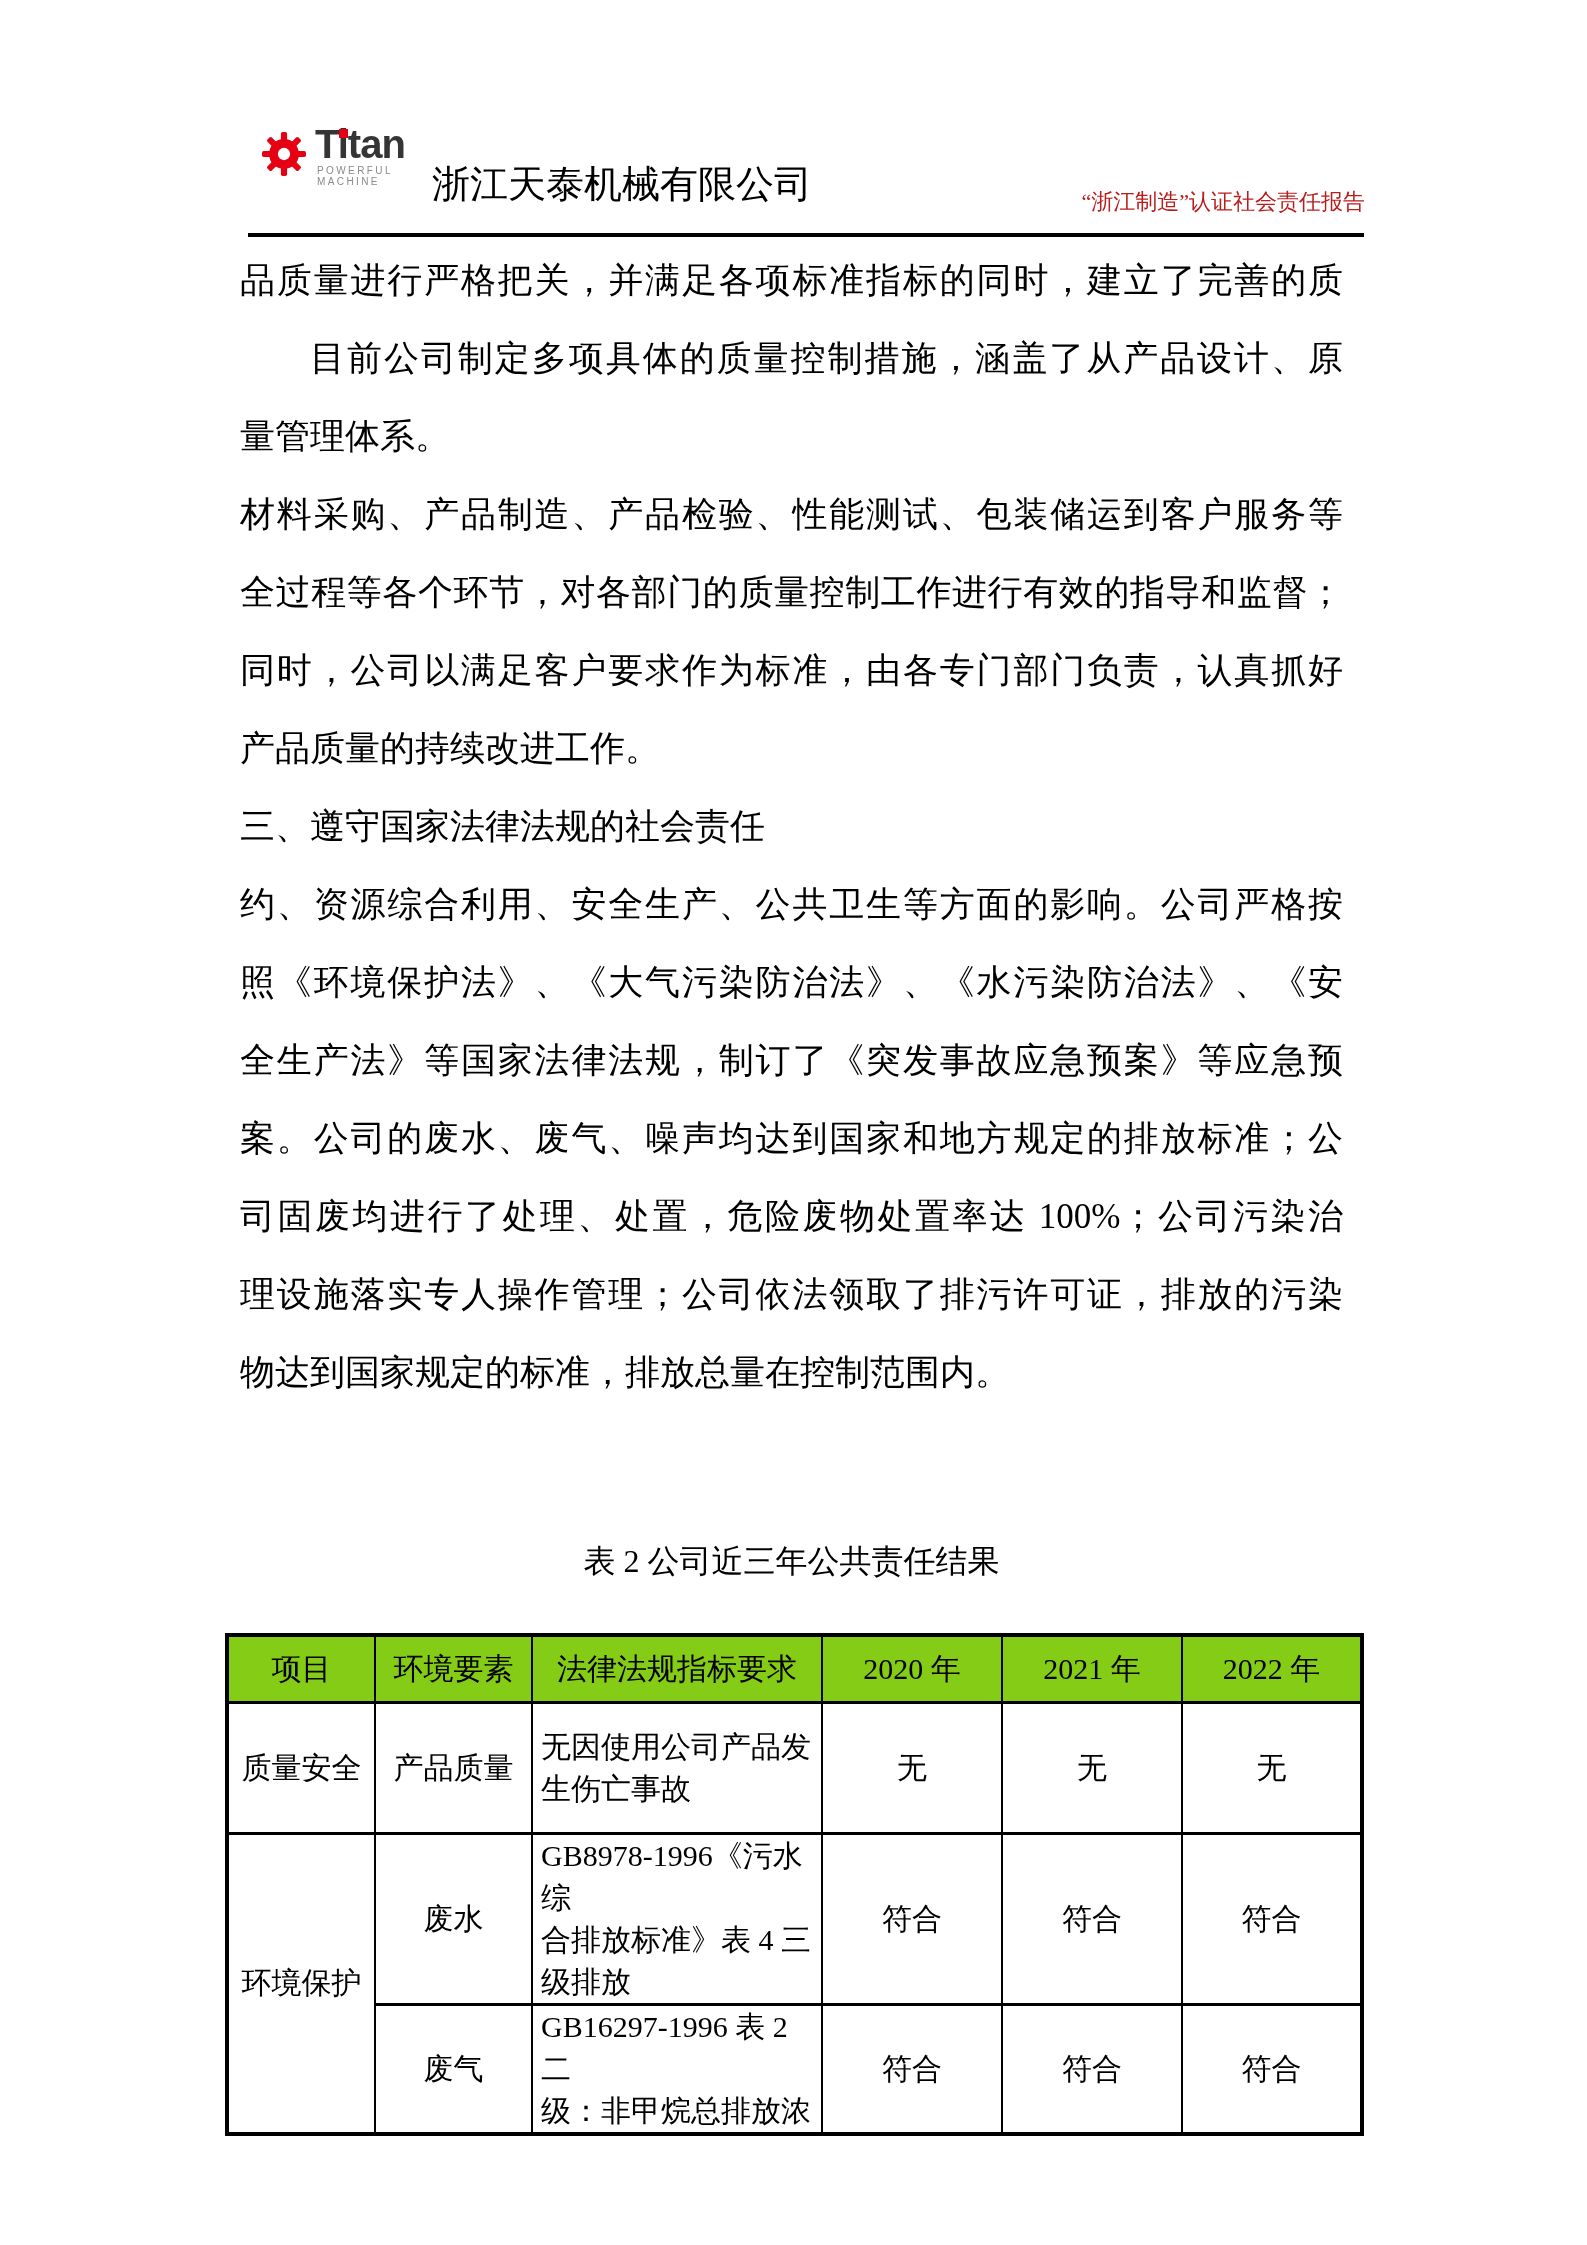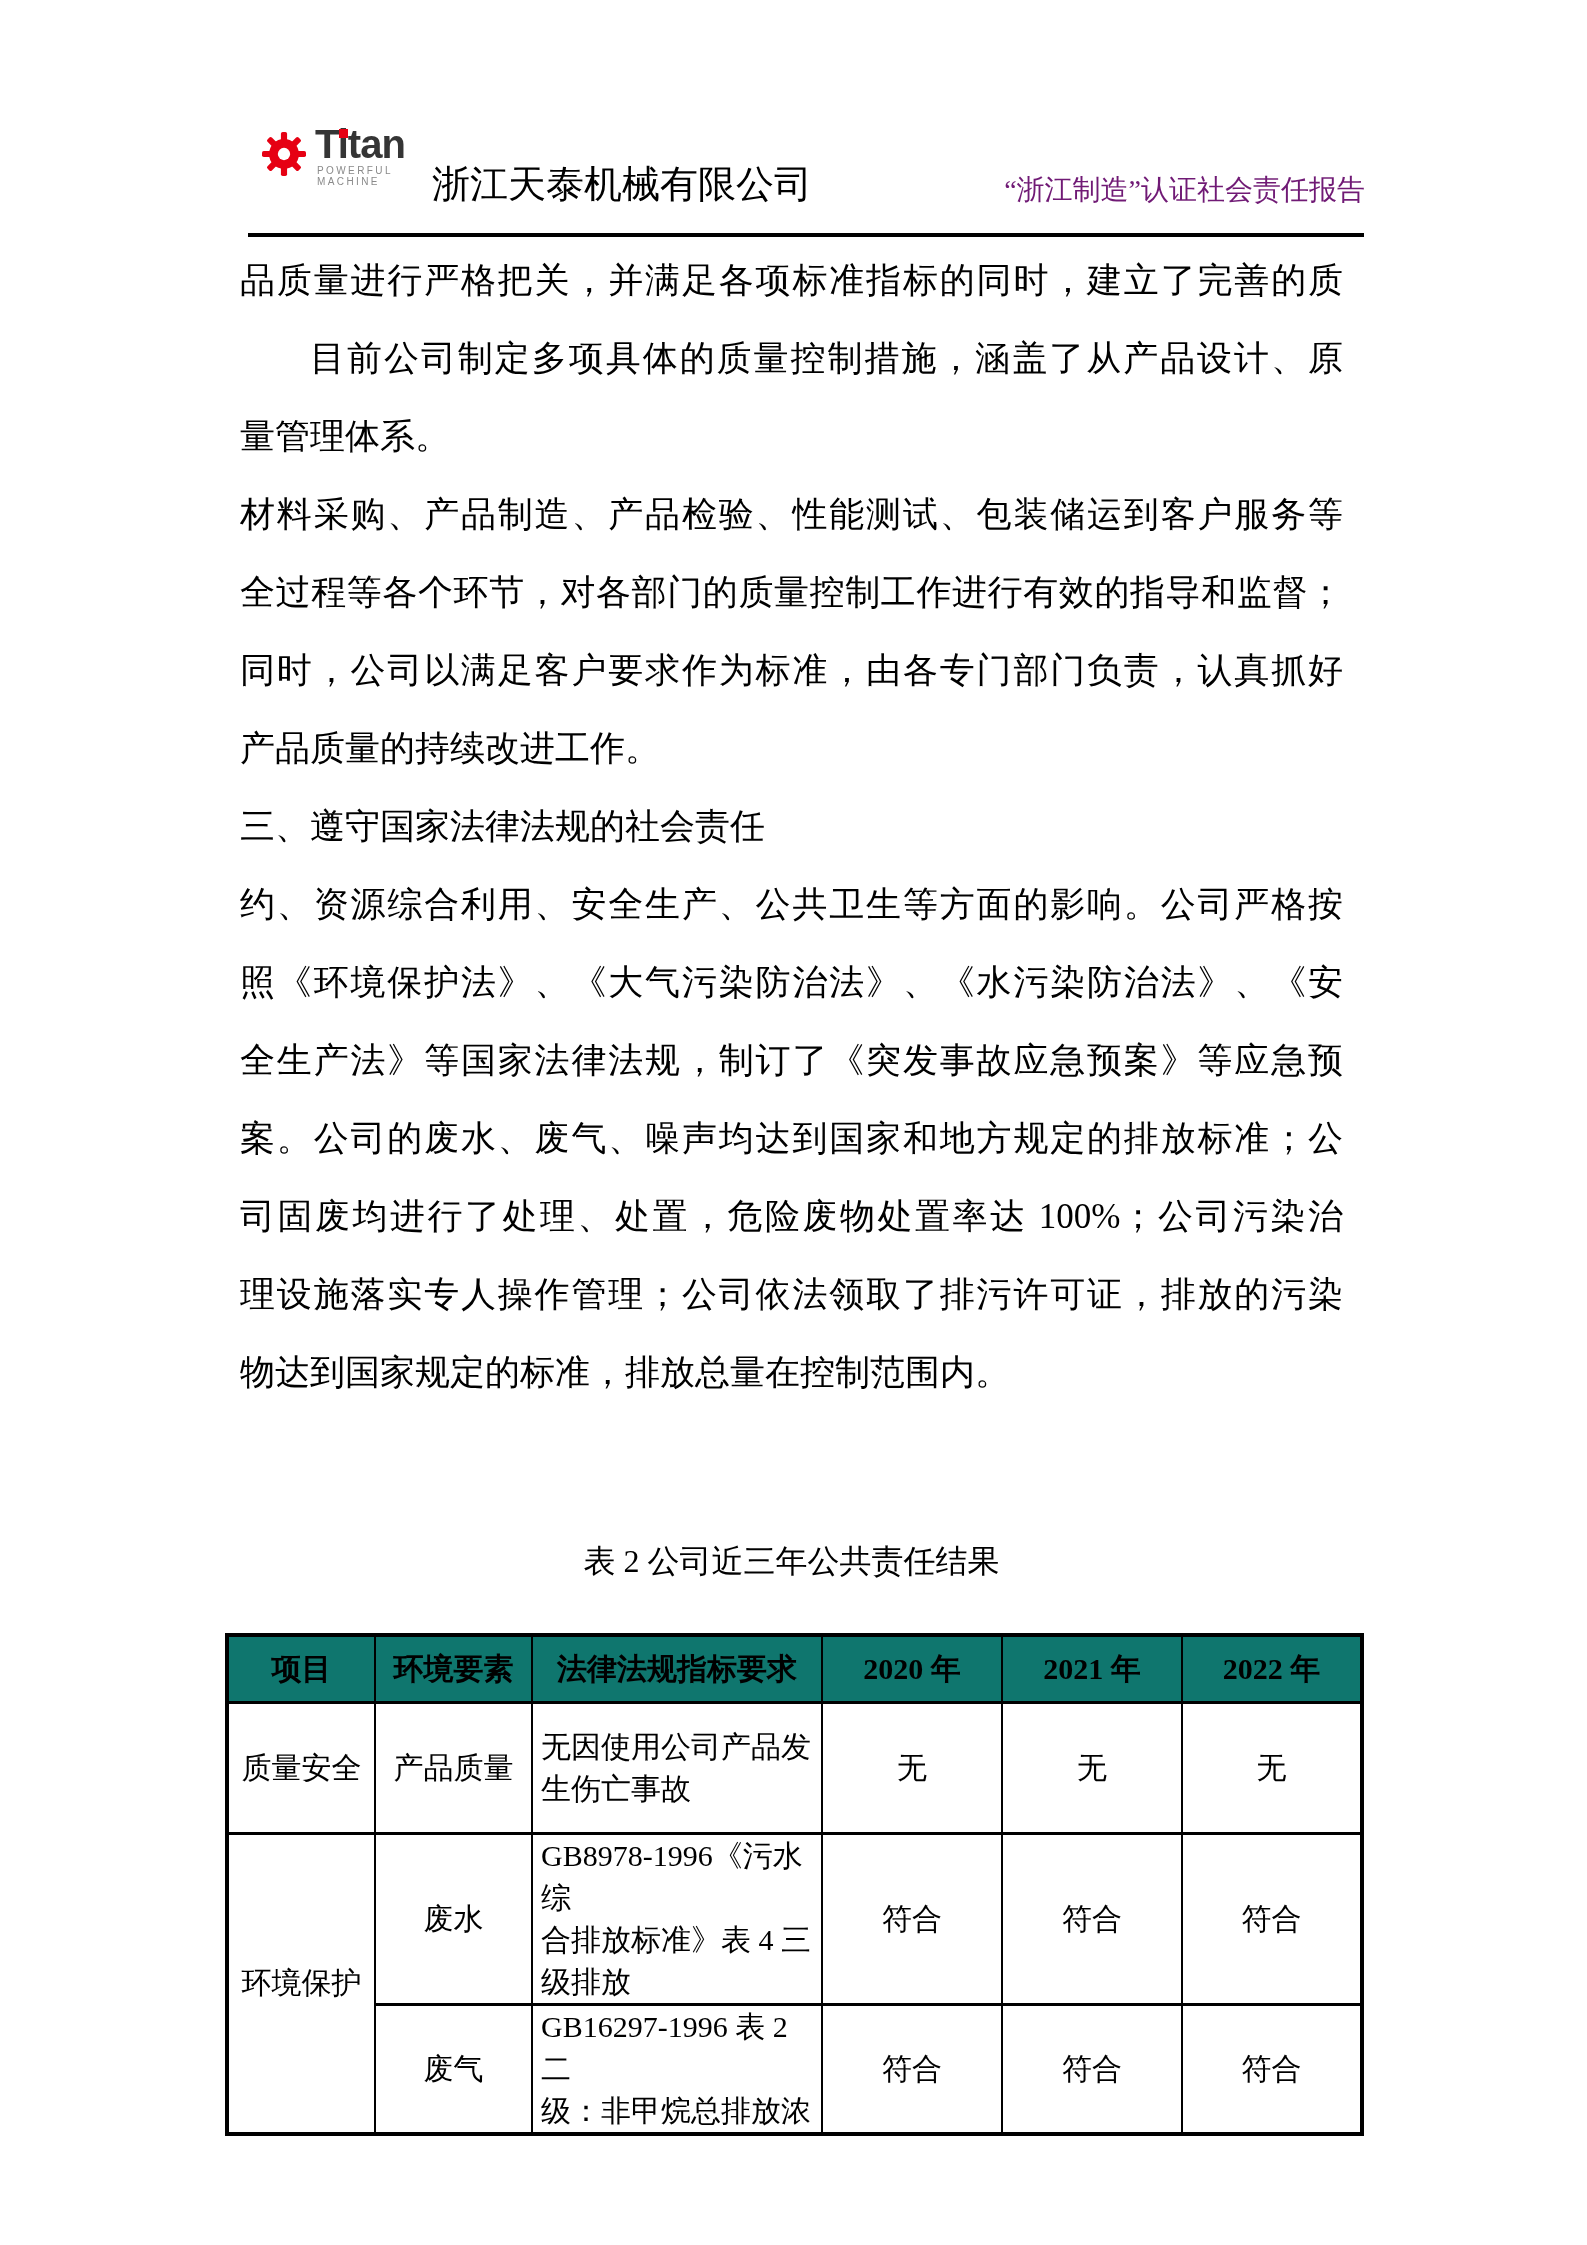--- a/index.html
+++ b/index.html
@@ -10,38 +10,38 @@
   }
   
   .hdr-logo{position:absolute;left:262px;top:128px;width:170px;height:60px;}
   .gear{position:absolute;left:0;top:4px;width:44px;height:44px;}
   .brand{position:absolute;left:53px;top:-6px;font-family:"Liberation Sans","DejaVu Sans",sans-serif;
          font-weight:bold;font-size:40px;letter-spacing:-1px;color:#353535;line-height:44px;}
   .idot{position:absolute;left:77px;top:1px;width:9px;height:9px;background:#e60013;}
   .tagline{position:absolute;left:55px;top:37px;font-family:"Liberation Sans","DejaVu Sans",sans-serif;
            font-weight:normal;font-size:10px;letter-spacing:2.4px;color:#8a8a8a;}
   .company{position:absolute;left:432px;top:160px;font-size:38px;line-height:48px;color:#000000;}
-  .report-title{position:absolute;right:222px;top:172px;font-size:28px;line-height:36px;color:#701a75;}
+  .report-title{position:absolute;right:222px;top:184px;font-size:22px;line-height:36px;color:#b91c1c;}
   .hdr-rule{position:absolute;left:248px;top:233px;width:1116px;height:4px;background:#000;}
   
   .body-text{position:absolute;left:240px;top:242px;width:1103px;}
   .bl{height:78px;line-height:78px;font-size:35px;white-space:normal;}
   .bl.j{text-align:justify;text-align-last:justify;}
   .bl.l{text-align:left;}
   .bl.ind{padding-left:70px;}
   
   .tcaption{position:absolute;left:240px;top:1524px;width:1103px;height:74px;line-height:74px;
             text-align:center;font-size:32px;}
   
   .rtable{position:absolute;left:225px;top:1633px;width:1135px;border-collapse:collapse;
           table-layout:fixed;font-size:30px;}
   .rtable th,.rtable td{border:2px solid #000;border-top-width:3px;border-bottom-width:3px;
           text-align:center;vertical-align:middle;padding:0 8px;overflow:hidden;}
   .rtable{border:4px solid #000;}
-  .rtable th{background:#0f766e;font-weight:bold;height:64px;}
+  .rtable th{background:#84cc16;font-weight:normal;height:64px;}
   .rtable tr.r1 td{height:128px;}
   .rtable tr.r2 td{height:128px;}
   .rtable tr.r3 td{height:84px;}
   .rtable td.lft{text-align:left;line-height:42px;}
   .rtable td.lft .cl{display:block;}
 </style>
 </head>
 <body>
 
 <div class="hdr-logo">

